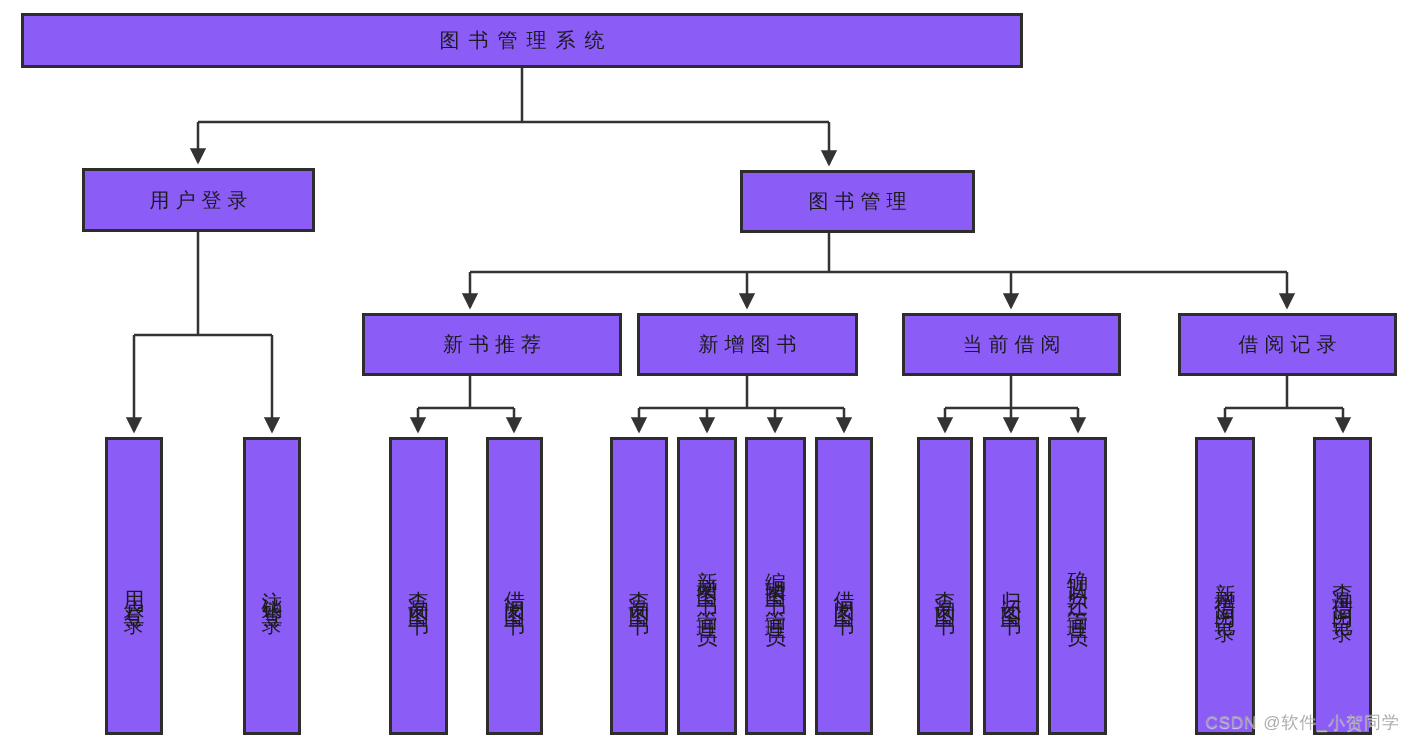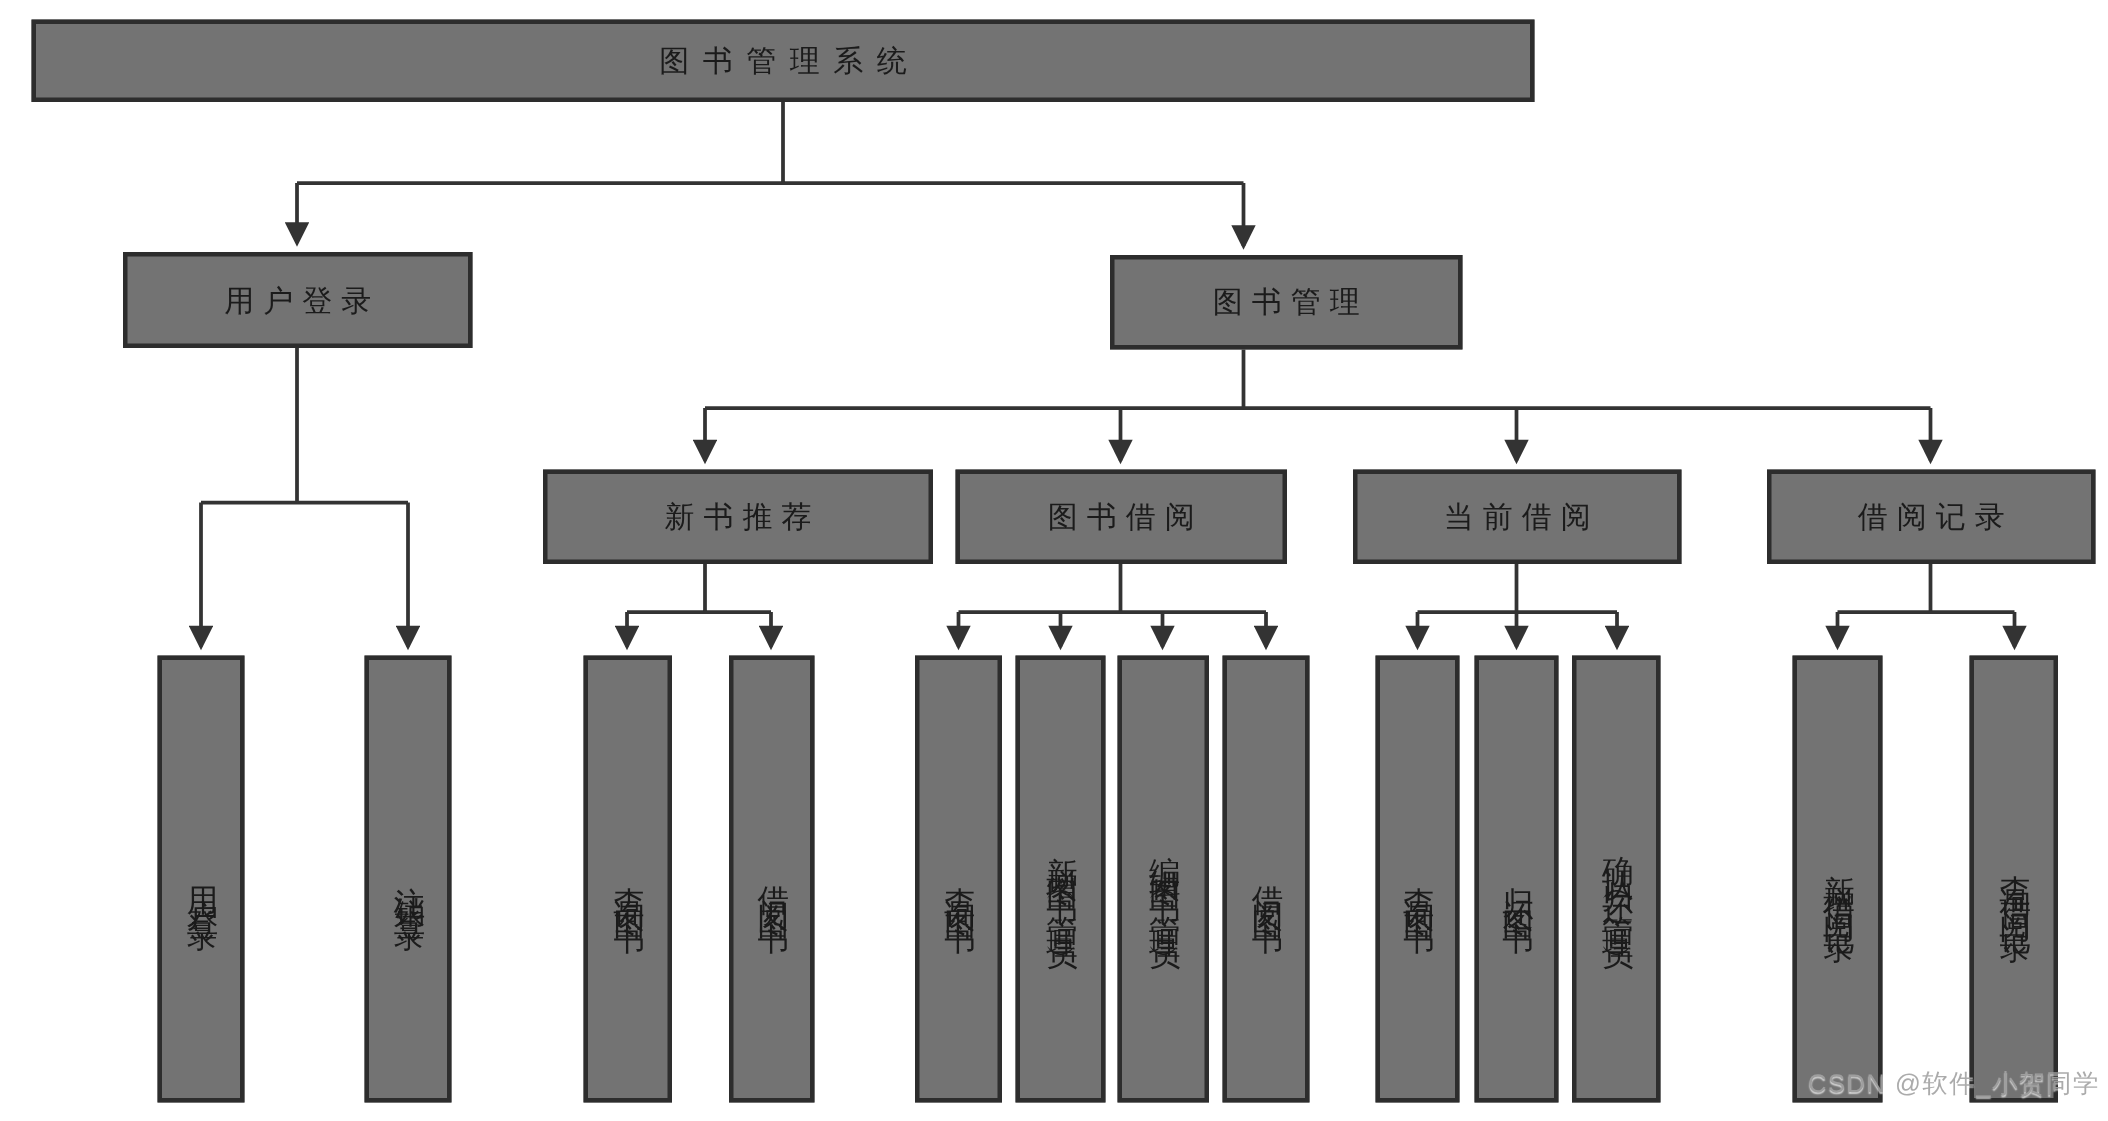--- a/index.html
+++ b/index.html
@@ -8,21 +8,21 @@
     width:1405px;height:747px;
     background:#ffffff;
     font-family:"Liberation Sans","DejaVu Sans",sans-serif;
     overflow:hidden;
   }
   .wires{position:absolute;left:0;top:0;z-index:1;}
   .box{
     position:absolute;
     box-sizing:border-box;
     border:3px solid #2d2d2d;
-    background:#737373;
+    background:#8b5cf6;
     display:flex;align-items:center;justify-content:center;
     color:#1b1b1b;
     z-index:2;
   }
   .hlabel{
     font-size:20px;
     letter-spacing:6px;
     margin-right:-6px;
     white-space:nowrap;
   }
@@ -100,21 +100,21 @@
     <span class="hlabel">用户登录</span>
   </div>
   <div class="box" style="left:740px;top:170px;width:235px;height:63px;">
     <span class="hlabel">图书管理</span>
   </div>
 
   <div class="box" style="left:362px;top:313px;width:260px;height:63px;">
     <span class="hlabel">新书推荐</span>
   </div>
   <div class="box" style="left:637px;top:313px;width:221px;height:63px;">
-    <span class="hlabel">图书借阅</span>
+    <span class="hlabel">新增图书</span>
   </div>
   <div class="box" style="left:902px;top:313px;width:219px;height:63px;justify-content:center;">
     <span class="hlabel">当前借阅</span>
   </div>
   <div class="box" style="left:1178px;top:313px;width:219px;height:63px;">
     <span class="hlabel">借阅记录</span>
   </div>
 
   <div class="box" style="left:105px;top:437px;width:58px;height:298px;">
     <span class="vlabel">用户登录</span>

